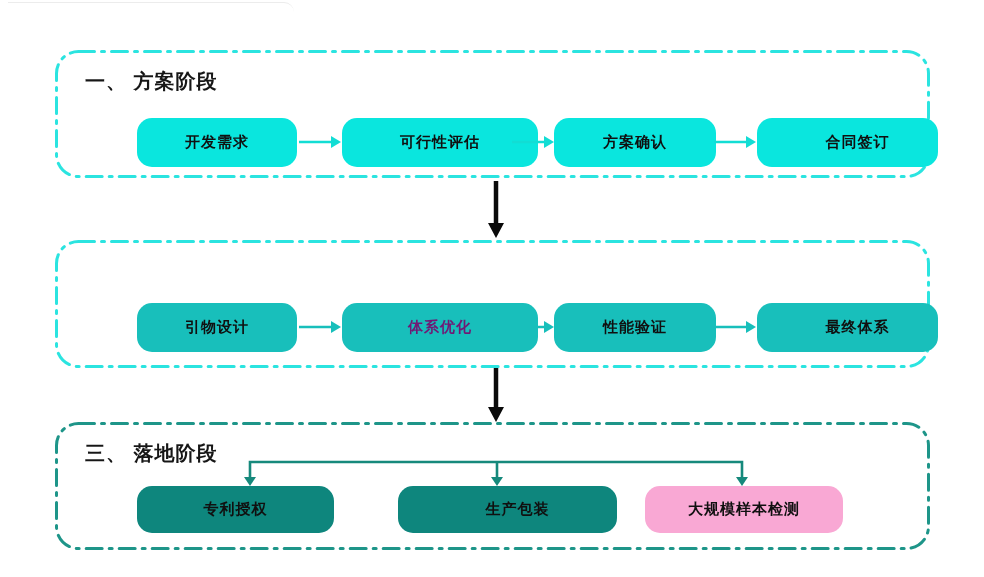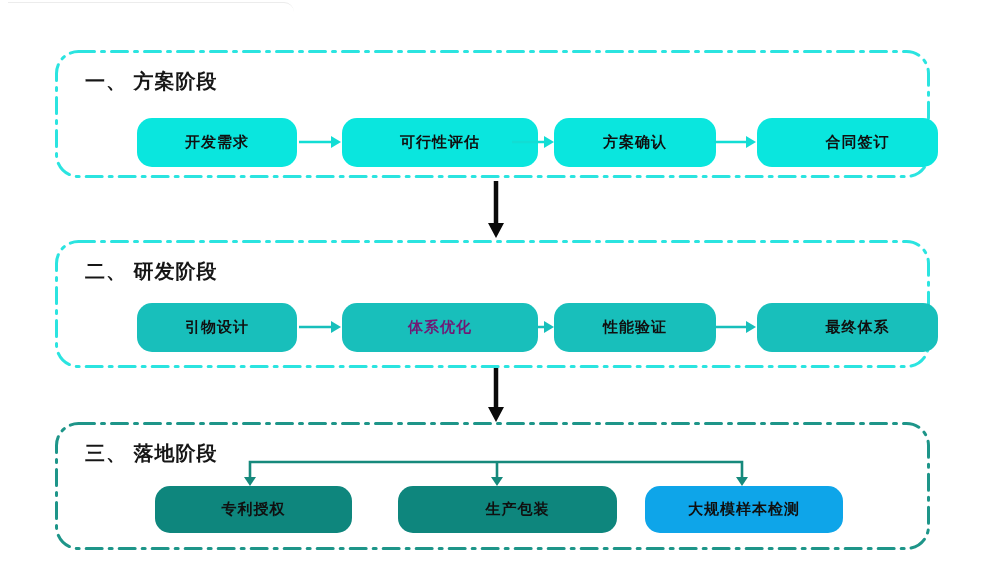--- a/index.html
+++ b/index.html
@@ -32,21 +32,21 @@
   .c3{left:499px;width:162px;text-align:center;}
   .c4{left:702px;width:161px;padding-left:20px;}
   .step-arrow{position:absolute;width:42px;height:14px;}
   .row-p1 .step-arrow{top:85px;}
   .row-p2 .step-arrow{top:80px;}
   .ar1{left:244px;}
   .ar2{left:457px;}
   .ar3{left:659px;}
   .step-arrow line{stroke-width:2.6;}
   
-  .d1{left:100px;width:197px;top:64px;height:47px;}
+  .d1{left:82px;width:197px;top:64px;height:47px;}
   .d2{left:343px;width:199px;top:64px;height:47px;padding-left:20px;}
   .d3{left:590px;width:198px;top:64px;height:47px;}
   .branch-svg{position:absolute;left:0;top:0;}
   .branch-svg .branch-line{fill:none;stroke-width:2.6;}
   .stage-arrow{position:absolute;width:18px;}
   .stage-arrow-1{left:487px;top:181px;height:57px;}
   .stage-arrow-2{left:487px;top:368px;height:54px;}
 </style>
 </head>
 <body>
@@ -82,21 +82,20 @@
 
   <svg class="stage-arrow stage-arrow-1" viewBox="0 0 18 57">
     <line x1="9" y1="0" x2="9" y2="44" stroke-width="4.5" style="stroke: rgb(10, 10, 10);"></line>
     <polygon points="1,42 17,42 9,57" style="fill: rgb(10, 10, 10);"></polygon>
   </svg>
 
   <section class="phase" style="top:240px">
     <svg class="phase-border" width="875" height="128" viewBox="0 0 875 128">
       <rect x="1.5" y="1.5" width="872" height="125" rx="22" style="stroke: rgb(43, 228, 224);"></rect>
     </svg>
-    <h2 class="phase-title">二、 研发阶段</h2>
     <div class="row-p2">
       <div class="step c1" style="background: rgb(24, 191, 187); color: rgb(16, 16, 16);">引物设计</div>
       <svg class="step-arrow ar1" viewBox="0 0 42 14">
         <line x1="0" y1="7" x2="33" y2="7" style="stroke: rgb(24, 191, 187);"></line>
         <polygon points="32,1 32,13 42,7" style="fill: rgb(24, 191, 187);"></polygon>
       </svg>
       <div class="step c2" style="background: rgb(24, 191, 187); color: #701a75;">体系优化</div>
       <svg class="step-arrow ar2" viewBox="0 0 42 14">
         <line x1="0" y1="7" x2="33" y2="7" style="stroke: rgb(24, 191, 187);"></line>
         <polygon points="32,1 32,13 42,7" style="fill: rgb(24, 191, 187);"></polygon>
@@ -125,17 +124,17 @@
       <polyline class="branch-line" points="195,57 195,40 687,40 687,57" style="stroke: rgb(22, 137, 124);"></polyline>
       <line class="branch-line" x1="442" y1="40" x2="442" y2="57" style="stroke: rgb(22, 137, 124);"></line>
       <polygon points="189,55 201,55 195,64" style="fill: rgb(22, 137, 124);"></polygon>
       <polygon points="436,55 448,55 442,64" style="fill: rgb(22, 137, 124);"></polygon>
       <polygon points="681,55 693,55 687,64" style="fill: rgb(22, 137, 124);"></polygon>
     </svg>
 
     <div>
       <div class="step d1" style="background: rgb(14, 134, 125); color: rgb(16, 16, 16);">专利授权</div>
       <div class="step d2" style="background: rgb(14, 134, 125); color: rgb(16, 16, 16);">生产包装</div>
-      <div class="step d3" style="background: #0ea5e9; color: rgb(16, 16, 16);">大规模样本检测</div>
+      <div class="step d3" style="background: #f9a8d4; color: rgb(16, 16, 16);">大规模样本检测</div>
     </div>
   </section>
 
 </div>
 
 </body></html>

